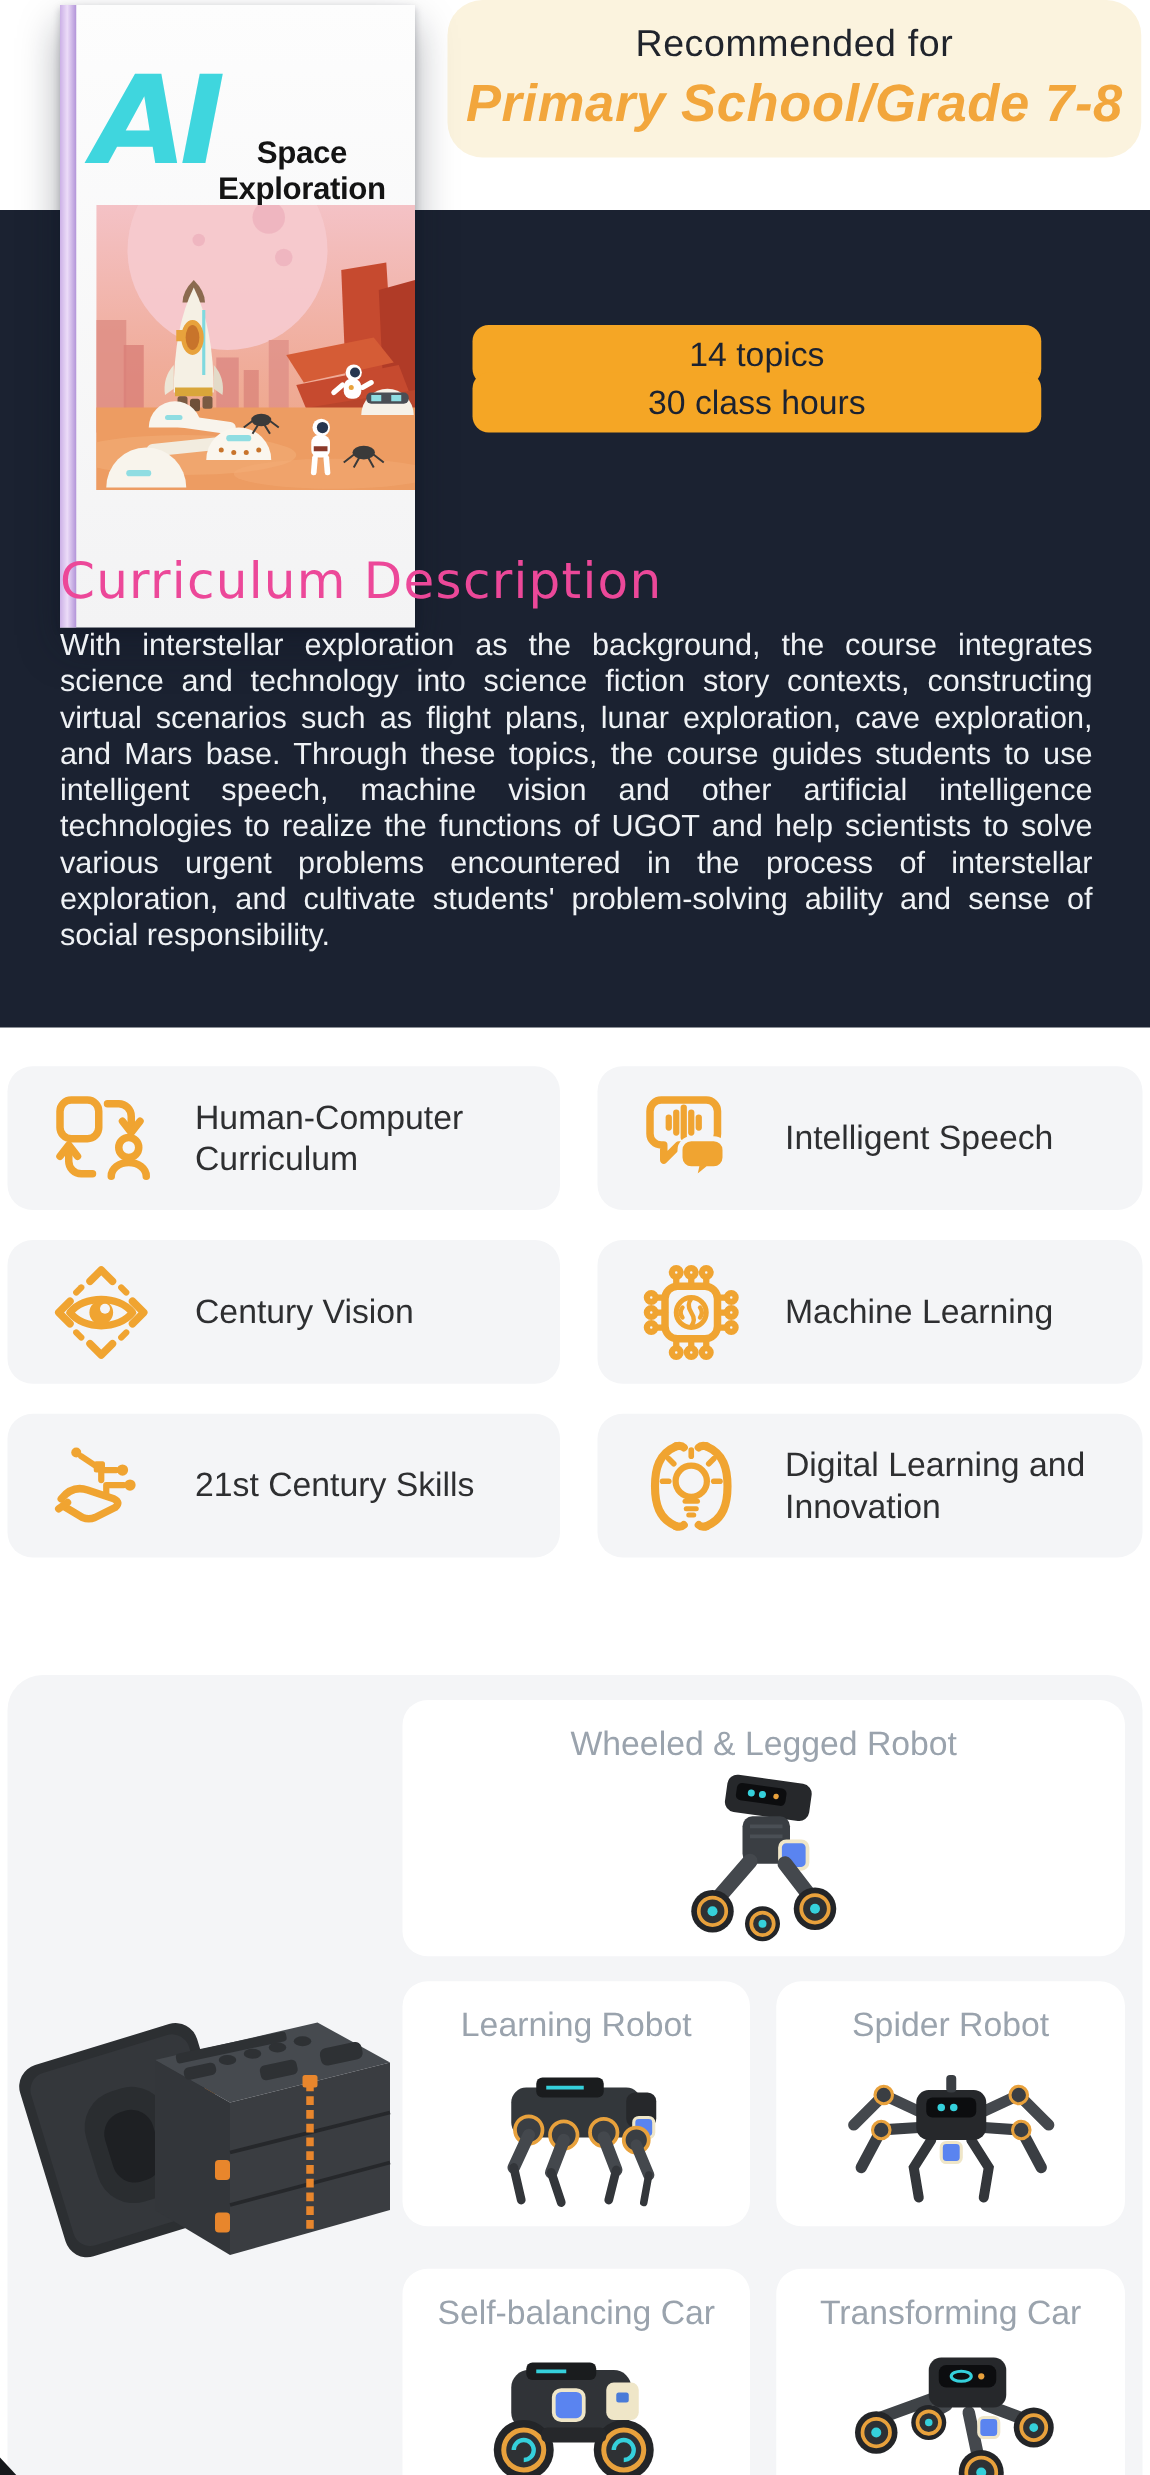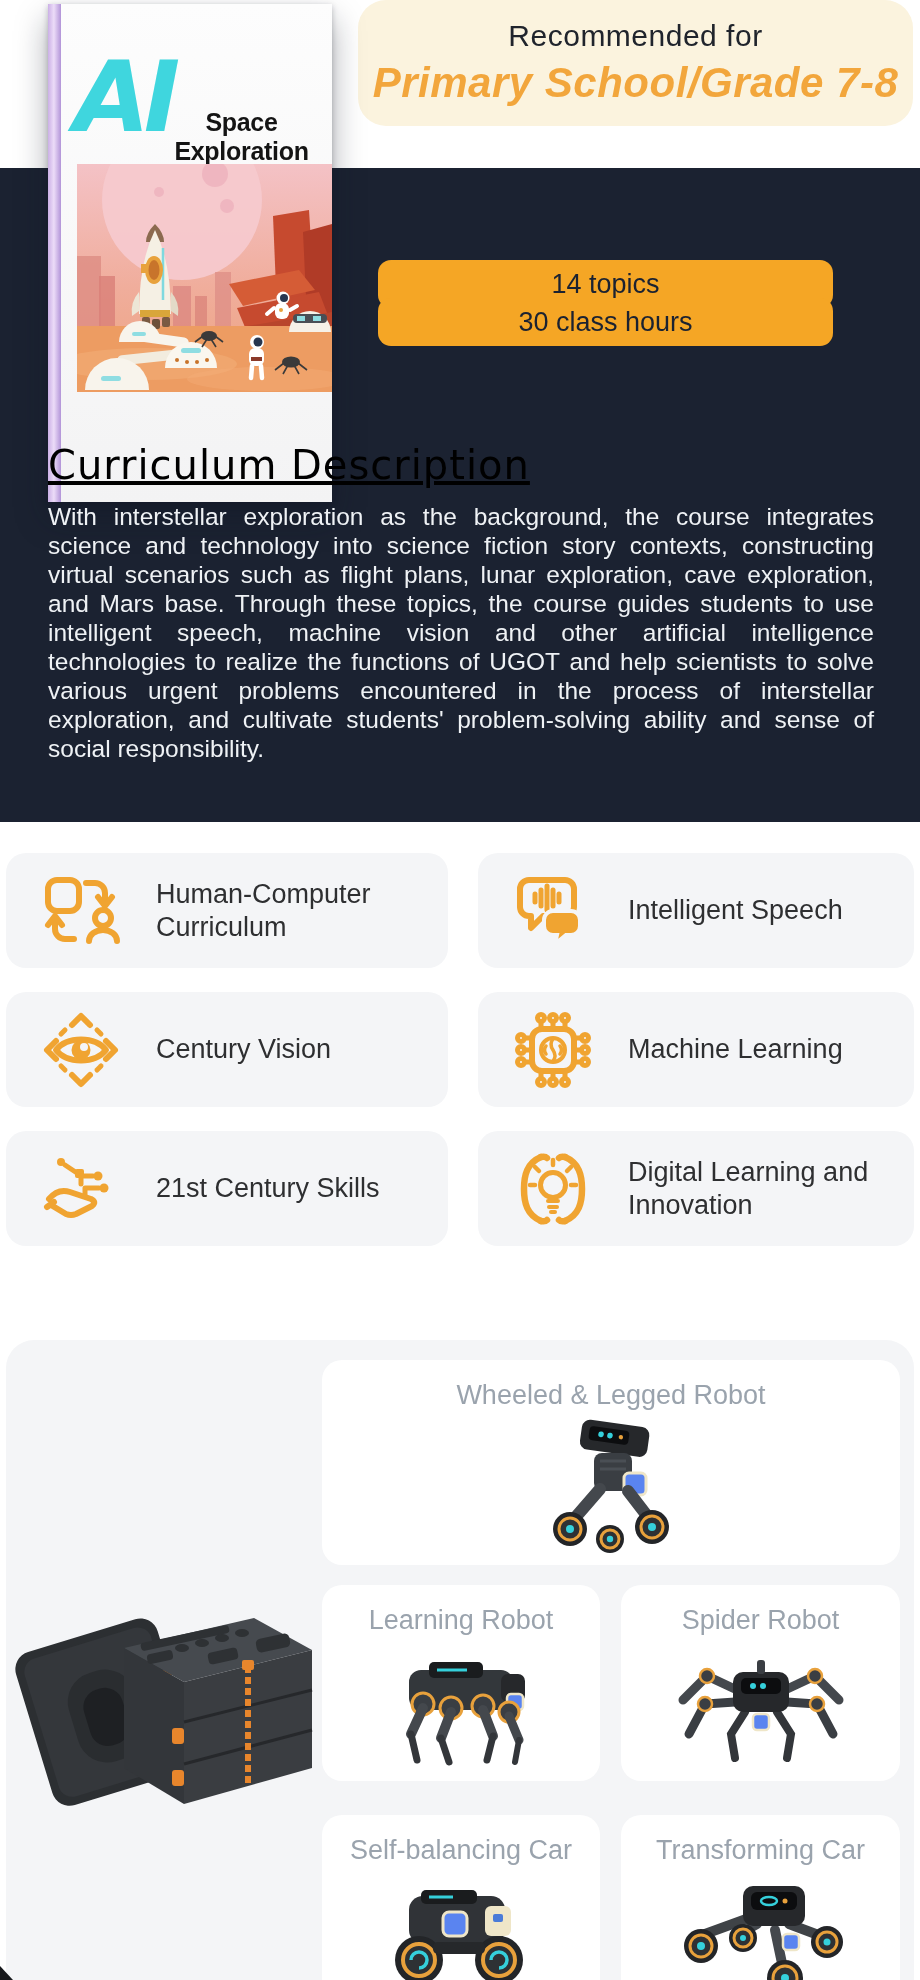--- a/index.html
+++ b/index.html
@@ -15,22 +15,22 @@
   .banner .grade { color:#F2A63C; font-size:42px; font-weight:bold; letter-spacing:.5px;font-style:italic; }
 
   
   .dark-section { position:absolute; left:0; top:168px; width:920px; height:654px; background:#1B2231; }
 
   .pill { position:absolute; left:378px; width:455px; height:48px; background:#F5A625;
     border-radius:13px; display:flex; align-items:center; justify-content:center;
     color:#1B2231; font-size:27px; }
   .pill-1 { top:220px;margin-top:40px; } .pill-2 { top:298px; }
 
-  .cur-heading { position:absolute; left:48px; top:442px; color:#000000;
-    font-size:40px; letter-spacing:1px; font-weight:normal; font-family:"DejaVu Sans", sans-serif;text-decoration:underline; }
+  .cur-heading { position:absolute; left:48px; top:442px; color:#ec4899;
+    font-size:40px; letter-spacing:1px; font-weight:normal; font-family:"DejaVu Sans", sans-serif; }
   .cur-body { position:absolute; left:48px; top:502px; width:826px; color:#EFF2F5;
     font-size:24.5px; line-height:29px; text-align:justify; }
 
   
   .book { position:absolute; left:48px; top:4px; width:284px; height:498px;
     background:linear-gradient(180deg,#fdfdfd,#f3f3f4);
     box-shadow:0 16px 30px rgba(15,20,35,.35), 0 2px 6px rgba(15,20,35,.25);padding-left:36px; }
   .book .spine { position:absolute; left:0; top:0; width:13px; height:100%;
     background:linear-gradient(90deg,#cbb0e6 0%,#ecdcf8 45%,#b294d8 100%); }
   .book .ai { position:absolute; left:26px; top:44px; font-size:98px; line-height:98px;

